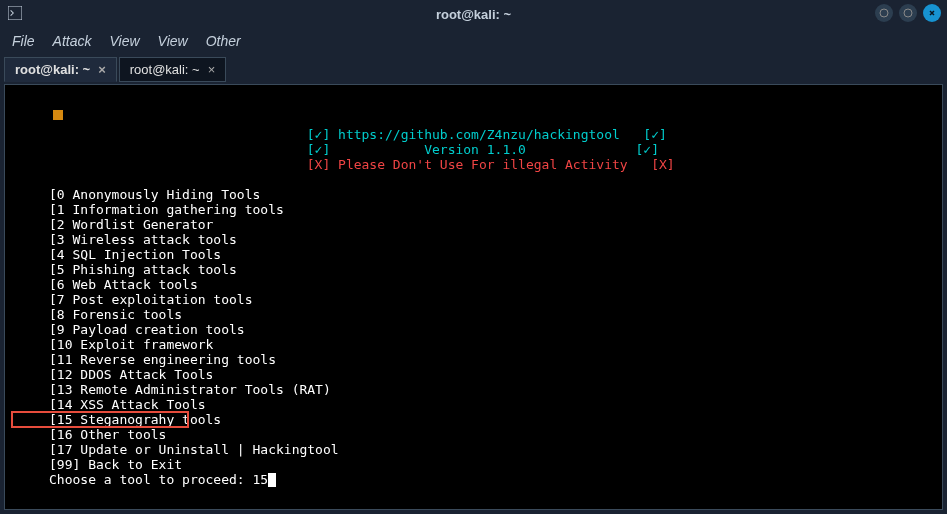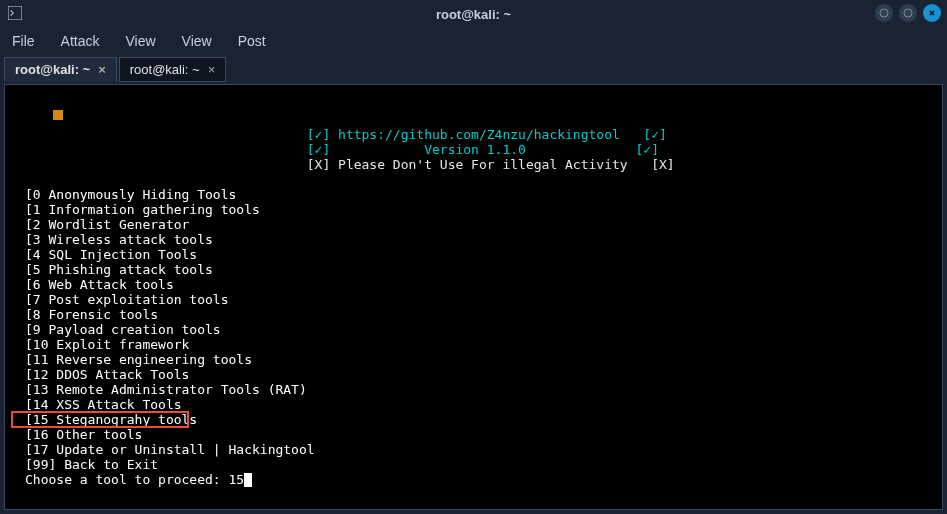--- a/index.html
+++ b/index.html
@@ -57,24 +57,25 @@
     }
     .win-min { background: #2c3e50; }
     .win-max { background: #2c3e50; }
     .win-close { background: #1793d1; }
     .menubar {
       height: 26px;
       background: #1a2332;
       display: flex;
       align-items: center;
       padding: 0 12px;
-      gap: 26px;
+      gap: 18px;
       color: #c5d0dc;
       font-family: sans-serif;
       font-size: 14px;
+      font-style: italic;
     }
     .menubar span {
       cursor: pointer;
     }
     .tabbar {
       height: 28px;
       display: flex;
       align-items: flex-end;
       padding-left: 4px;
     }
@@ -115,27 +116,28 @@
       color: #ffffff;
       font-family: "DejaVu Sans Mono", "Liberation Mono", monospace;
       font-size: 13px;
       line-height: 15px;
       white-space: pre;
       border: 1px solid #3a4a5a;
       margin: 2px 4px 4px 4px;
     }
     .term-line {
       white-space: pre;
+      margin-left: 24px;
     }
     .header-line {
       text-align: left;
       white-space: pre;
     }
     .cyan { color: #00cdcd; }
-    .red { color: #e5e5e5; }
+    .red { color: #ef4444; }
     .orange-box {
       width: 10px;
       height: 10px;
       background: #d68910;
       display: inline-block;
       margin-left: 28px;
       margin-top: 4px;
       margin-bottom: 4px;
     }
     .highlight-box {
@@ -179,21 +181,21 @@
         </svg>
     </div>
   </div>
 </div>
 
 <div class="menubar">
   <span>File</span>
   <span>Attack</span>
   <span>View</span>
   <span>View</span>
-  <span>Post</span>
+  <span>Other</span>
 </div>
 
 <div class="tabbar">
   <div class="tab active">
     <span>root@kali: ~</span>
     <span class="tab-close">×</span>
   </div>
   <div class="tab inactive">
     <span>root@kali: ~</span>
     <span class="tab-close">×</span>

